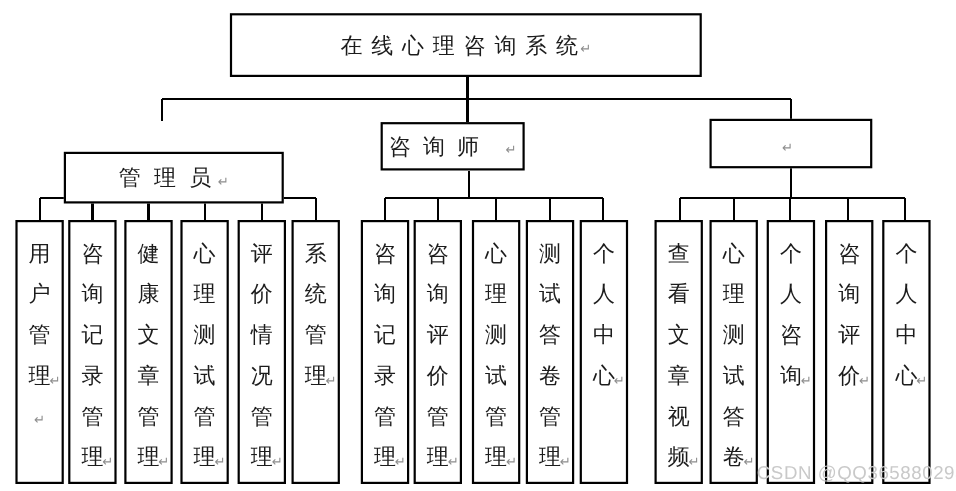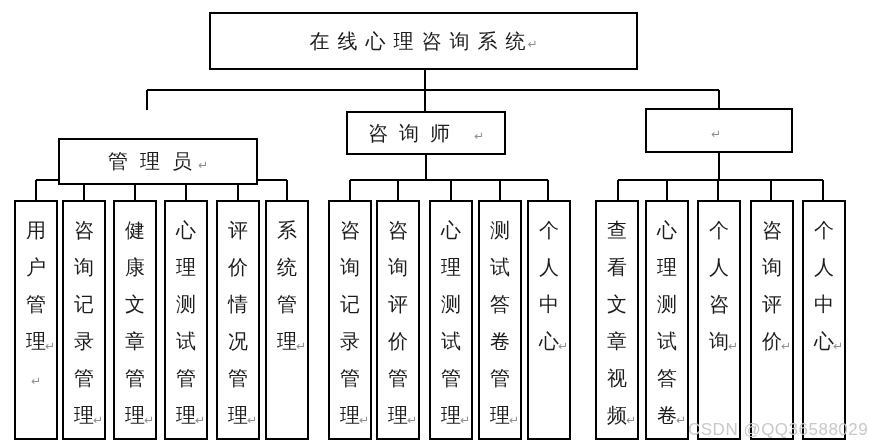--- a/index.html
+++ b/index.html
@@ -16,21 +16,21 @@
   .hbox{
     position:absolute;
     box-sizing:border-box;
     border:2px solid #000;
     display:flex;align-items:center;justify-content:center;
     font-size:20px;letter-spacing:8px;
     background:#fff;
   }
   .root-box{left:209px;top:12px;width:429px;height:58px;}
   .gbox0{left:58px;top:110px;width:200px;height:47px;letter-spacing:12px;margin-top:28px;}
-  .gbox1{left:346px;top:111px;width:160px;height:44px;letter-spacing:11px;gap:19px;}
+  .gbox1{left:346px;top:111px;width:131px;height:44px;letter-spacing:11px;gap:19px;}
   .gbox2{left:645px;top:108px;width:148px;height:45px;letter-spacing:11px;}
   
   .vbox{
     position:absolute;top:200px;
     box-sizing:border-box;
     width:44px;height:240px;
     border:2px solid #000;
     padding-top:10px;
     background:#fff;
   }

